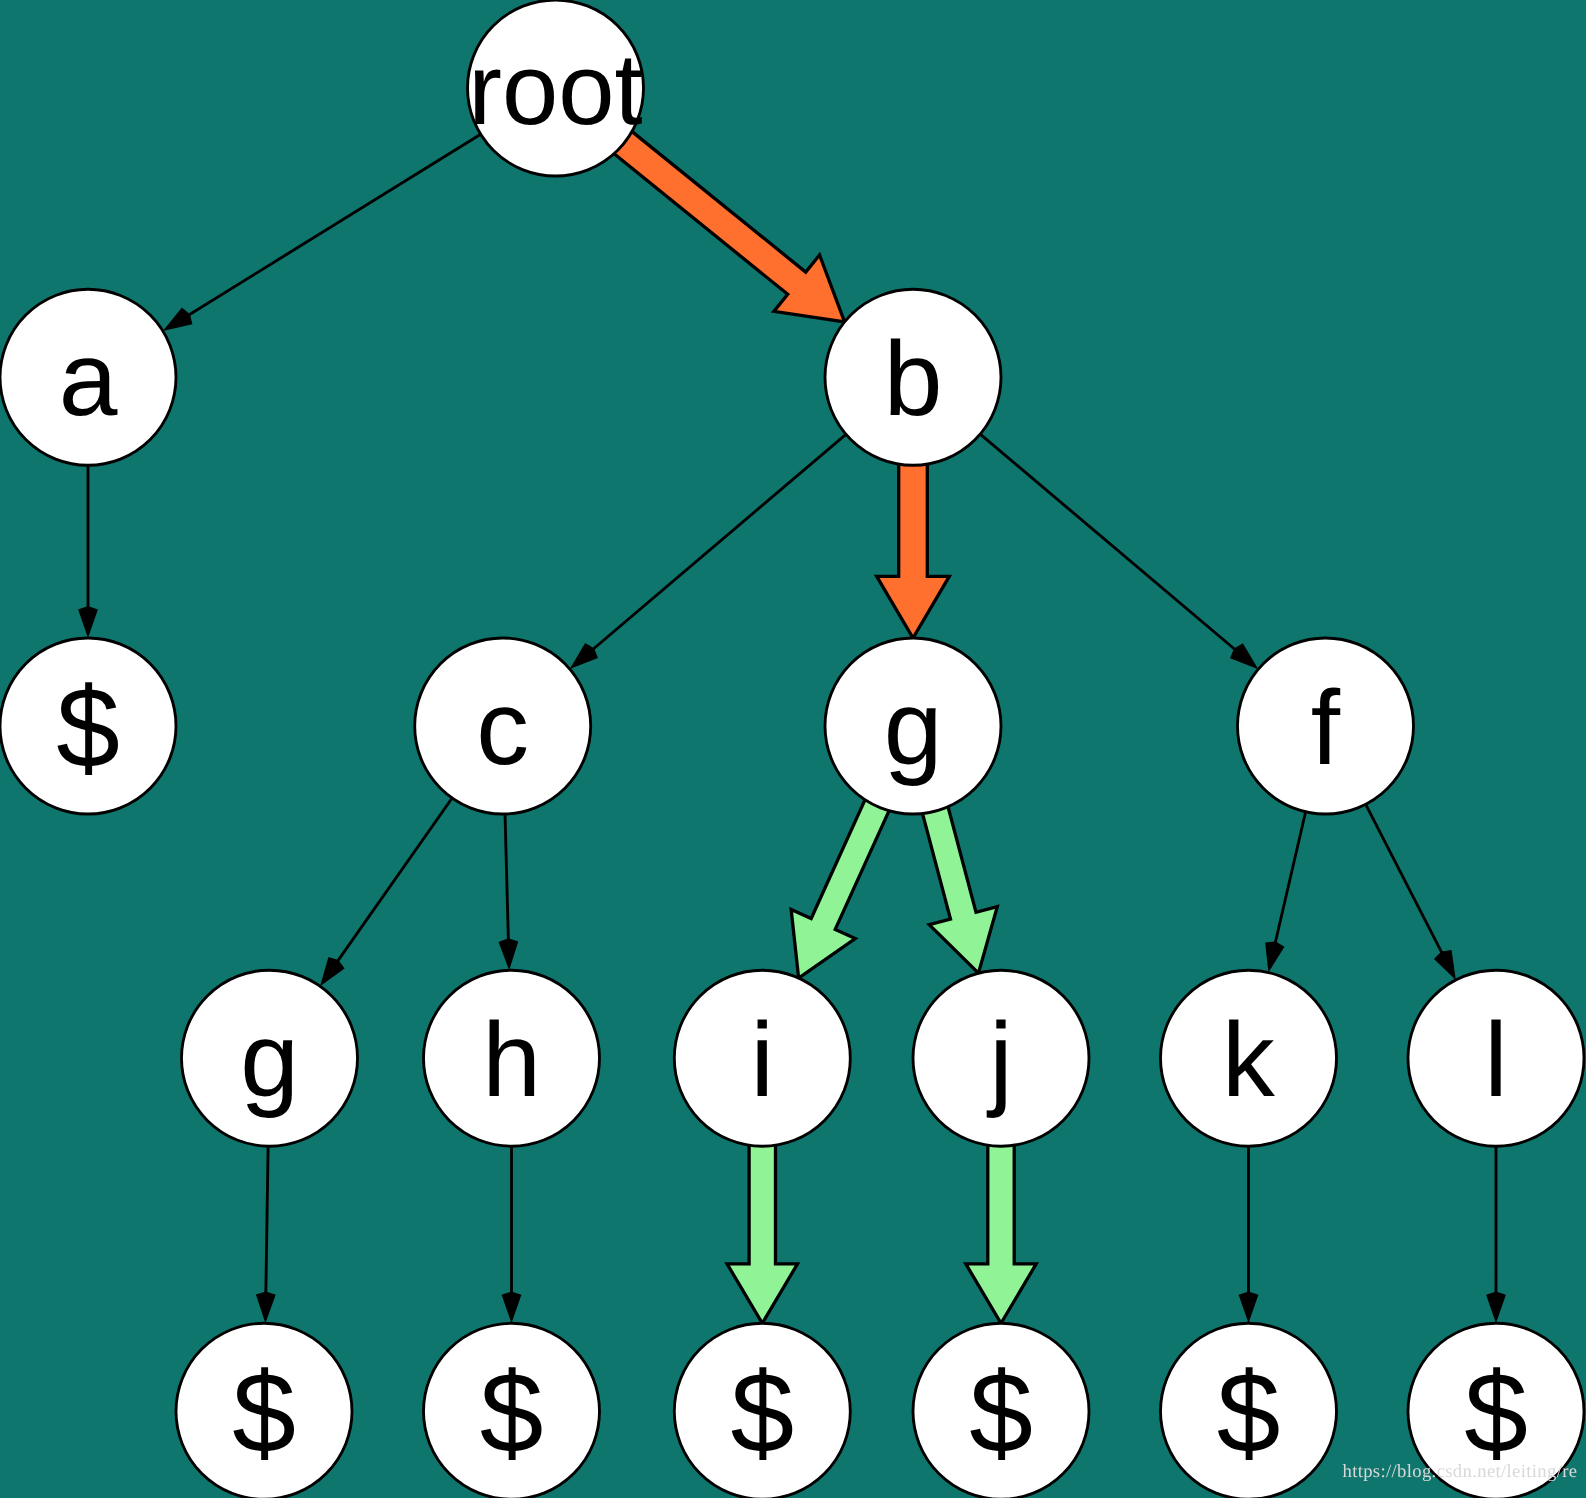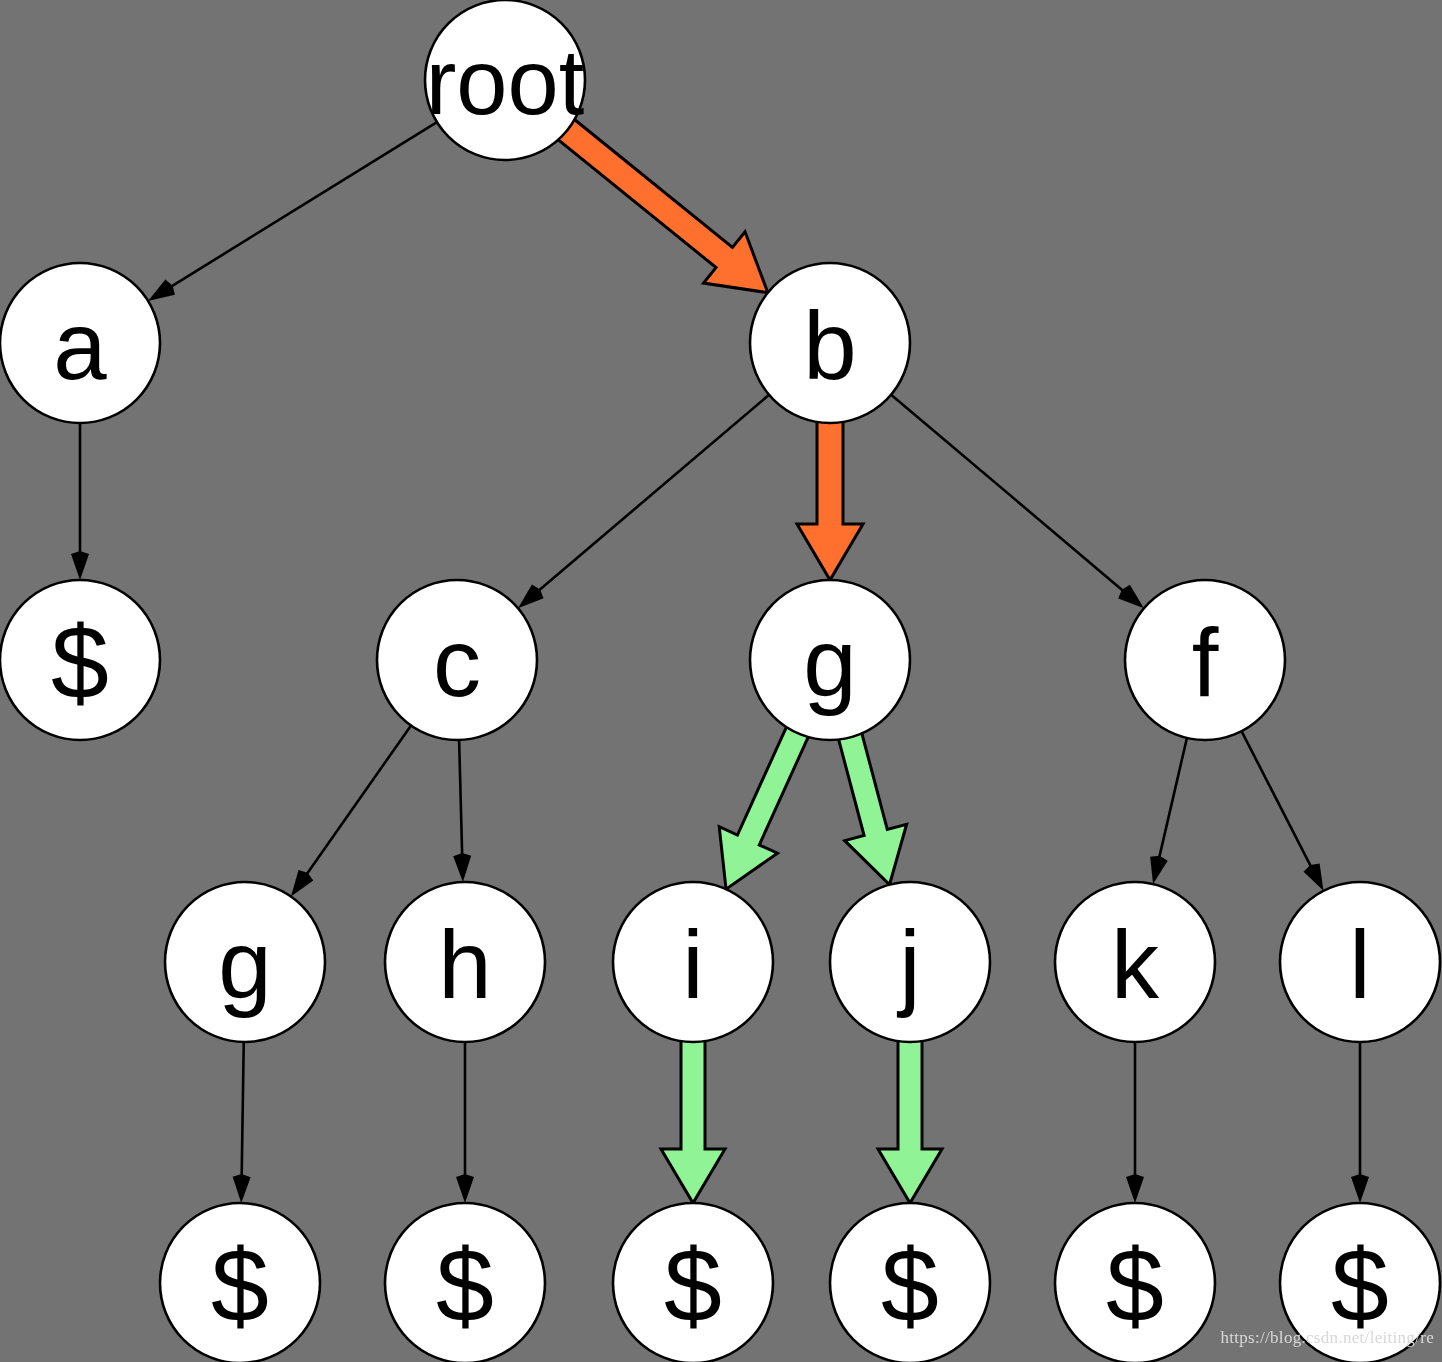--- a/index.html
+++ b/index.html
@@ -8,21 +8,21 @@
     padding: 0;
     background: #ffffff;
   }
   body {
     font-family: "Liberation Sans", sans-serif;
   }
   #canvas-wrap {
     position: relative;
     width: 1442px;
     height: 1362px;
-    background: #737373;
+    background: #0f766e;
     overflow: hidden;
   }
   svg#tree-svg {
     display: block;
     width: 1442px;
     height: 1362px;
   }
   .node-circle {
     fill: #ffffff;
     stroke: #000000;

